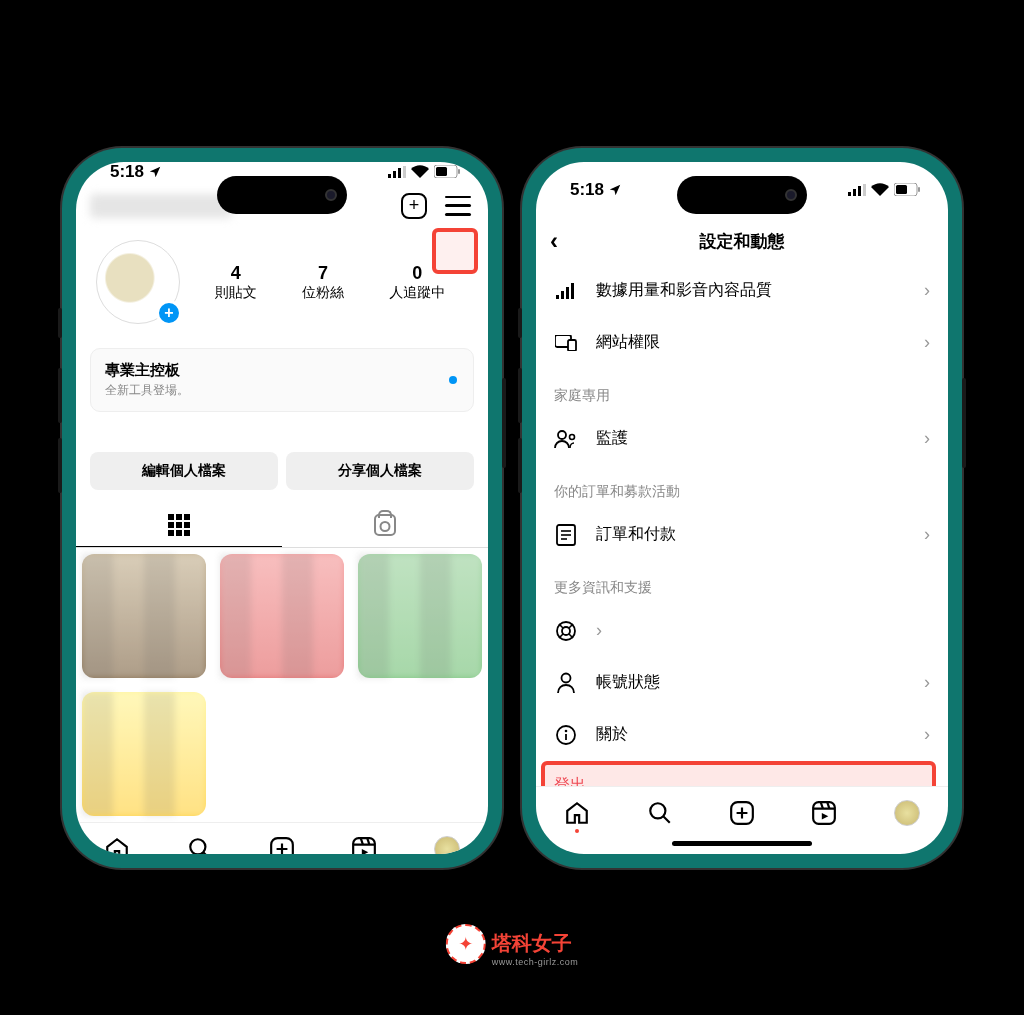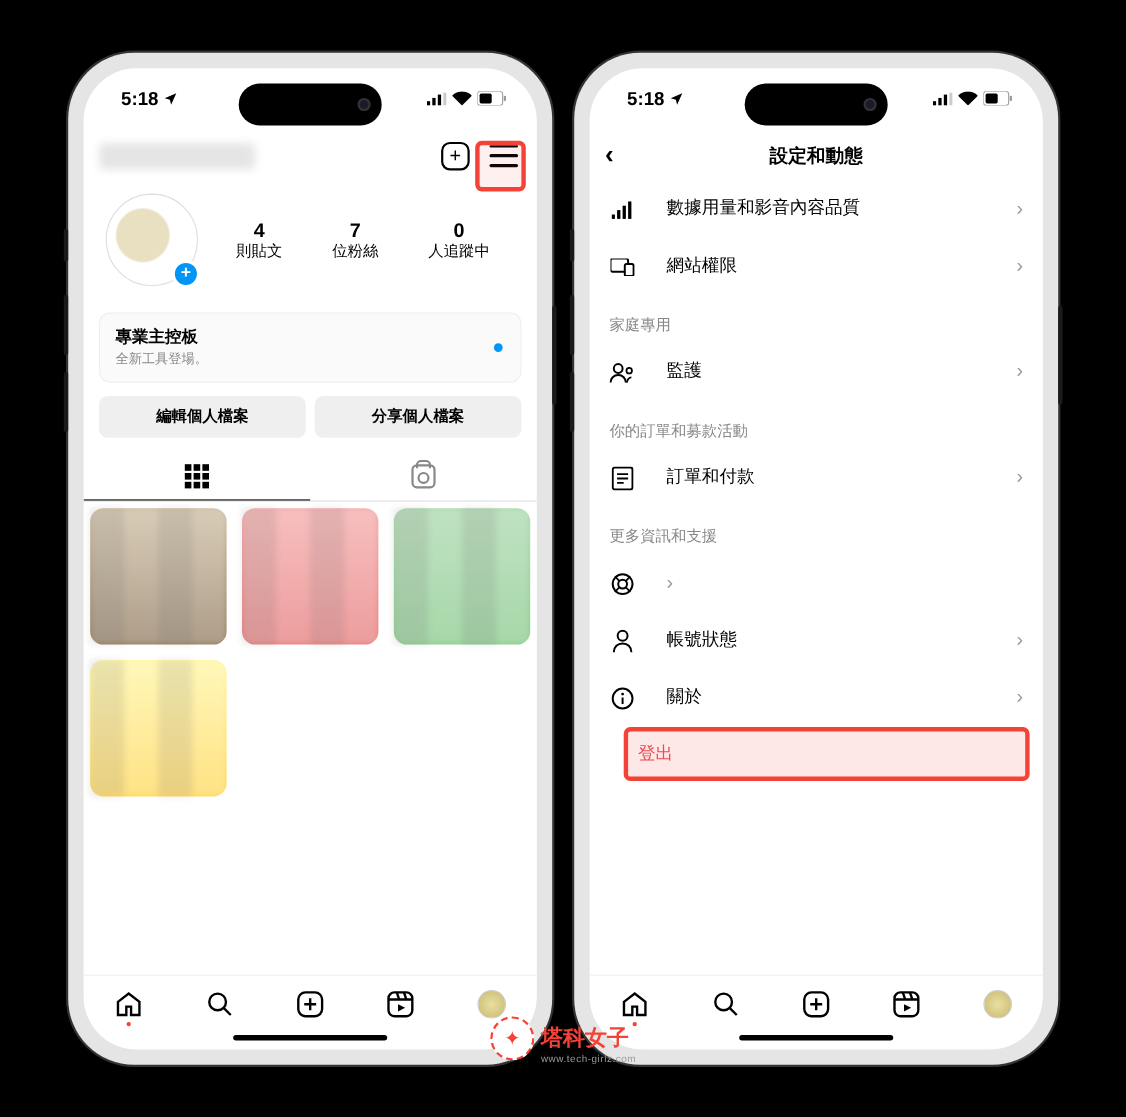--- a/index.html
+++ b/index.html
@@ -11,22 +11,22 @@
   justify-content: center;
   align-items: center;
   gap: 20px;
   font-family: -apple-system, "Helvetica Neue", Arial, sans-serif;
   position: relative;
 }
 
 
 .phone {
   width: 440px;
-  height: 920px;
-  background: #e5e5e5;
+  height: 720px;
+  background: #0f766e;
   border-radius: 60px;
   padding: 14px;
   position: relative;
   box-shadow: 0 0 0 2px #333;
 }
 .phone::before, .phone::after {
   content: '';
   position: absolute;
   background: #1a1a1a;
   border-radius: 2px;
@@ -172,21 +172,21 @@
   position: relative;
 }
 .dash-title { font-size: 15px; font-weight: 600; }
 .dash-sub { font-size: 12px; color: #888; margin-top: 2px; }
 .dash-dot {
   position: absolute; right: 16px; top: 50%; transform: translateY(-50%);
   width: 8px; height: 8px; background: #0095f6; border-radius: 50%;
 }
 
 
-.action-row { display: flex; gap: 8px; padding: 0 14px; }
+.action-row { display: flex; gap: 8px; padding: 0 14px; margin-top: 28px; }
 .action-btn {
   flex: 1;
   background: #efefef;
   border-radius: 8px;
   padding: 10px;
   text-align: center;
   font-size: 14px;
   font-weight: 600;
 }
 
@@ -271,35 +271,35 @@
 }
 .back-chev {
   position: absolute; left: 14px;
   font-size: 24px;
 }
 .settings-body {
   flex: 1;
   overflow-y: auto;
 }
 .set-row {
-  display: flex; align-items: flex-start;
+  display: flex; align-items: center;
   padding: 14px 18px;
-  gap: 28px;
+  gap: 18px;
   font-size: 16px;
 }
 .set-row .lbl { flex: 1; }
 .set-row .chev { color: #999; font-size: 18px; }
 .set-icon { width: 24px; height:24px; display:flex; align-items:center; justify-content:center; }
 .section-hdr {
   padding: 18px 18px 8px;
   font-size: 14px;
   color: #888;
 }
 .link-blue { color: #0095f6; padding: 14px 18px; font-size: 16px; }
-.link-red { color: #ed4956; padding: 14px 18px; font-size: 16px; position: relative; margin-left: 26px; }
+.link-red { color: #ed4956; padding: 14px 18px; font-size: 16px; position: relative; }
 .hl-logout {
   top: 0; left: 5px; right: 12px; height: 100%;
   border: 4px solid #f44336;
   background: rgba(244,67,54,0.12);
 }
 
 
 .watermark {
   position: absolute;
   bottom: 48px;

